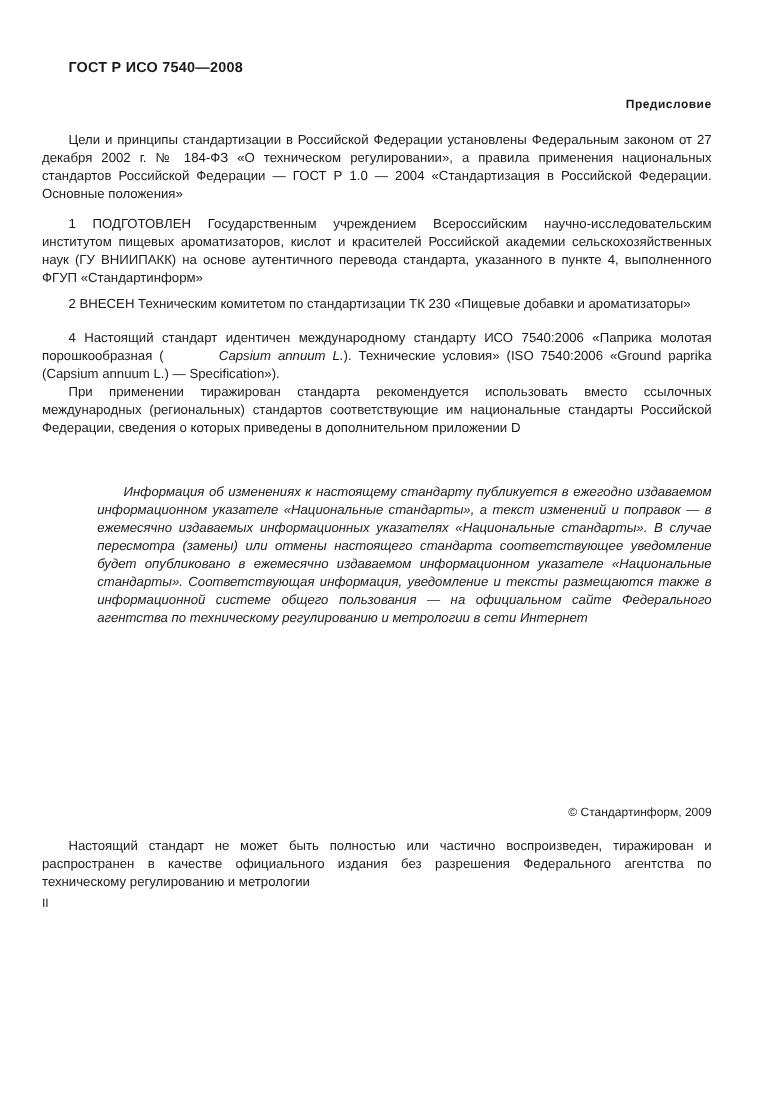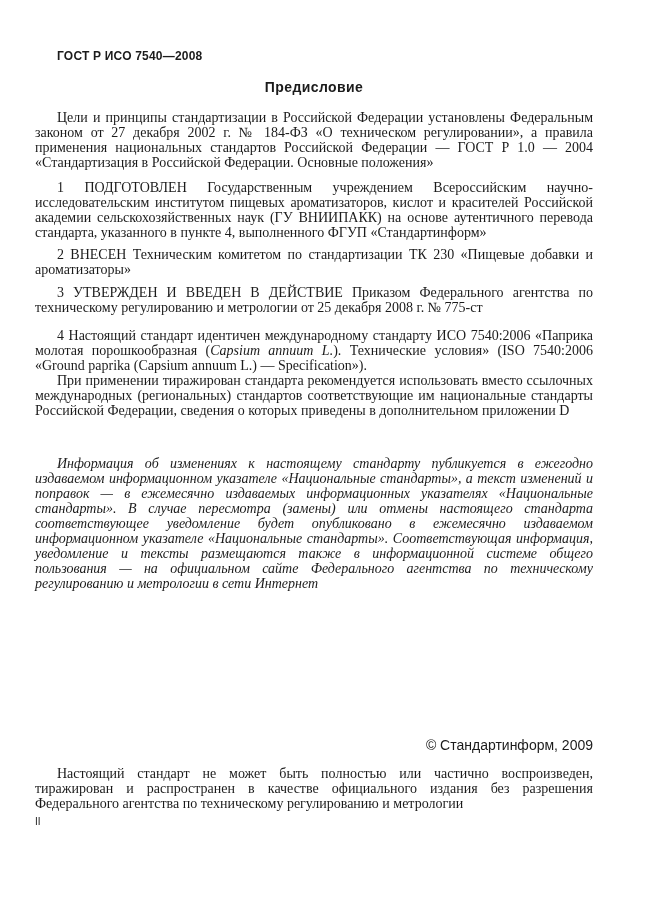--- a/index.html
+++ b/index.html
@@ -20,46 +20,45 @@
   }
   .doc-code {
     font-size: 12px;
     line-height: 15px;
     font-weight: bold;
     margin-left: 22px;
     letter-spacing: 0.2px;
   }
   .title {
     margin-top: 15px;
-    font-size: 14px;
+    font-size: 10px;
     line-height: 17px;
     font-weight: bold;
-    text-align: center;
+    text-align: right;
     letter-spacing: 0.4px;
   }
   .para {
-    font-size: 14px;
+    font-size: 11px;
     line-height: 15px;
     text-align: justify;
-    font-family: Liberation Serif, serif;
   }
   .indent { text-indent: 22px; }
   .heading { font-weight: bold; }
-  .italic { font-style: italic; }
+  .italic { font-style: italic; padding-left: 46px; }
   .mt-intro { margin-top: 14px; }
   .mt-heading { margin-top: 9px; }
   .mt-item1 { margin-top: 10px; }
   .mt-item2 { margin-top: 7px; }
   .mt-item3 { margin-top: 8px; }
   .mt-item4 { margin-top: 13px; }
   .mt-item5 { margin-top: 7px; white-space: pre-wrap; text-align: left; }
   .mt-amendments { margin-top: 38px; }
   .copyright {
     margin-top: 147px;
-    font-size: 14px;
+    font-size: 10px;
     line-height: 15px;
     text-align: right;
   }
   .mt-restriction { margin-top: 13px; }
   .page-number {
     margin-top: 4px;
     font-size: 10px;
     line-height: 14px;
   }
 </style>
@@ -72,21 +71,20 @@
 
   <div class="title">Предисловие</div>
 
   <p class="para indent mt-intro">Цели и принципы стандартизации в Российской Федерации установлены Федеральным законом от 27 декабря 2002 г. № 184-ФЗ «О техническом регулировании», а правила применения национальных стандартов Российской Федерации — ГОСТ Р 1.0 — 2004 «Стандартизация в Российской Федерации. Основные положения»</p>
 
 
   <p class="para indent mt-item1">1 ПОДГОТОВЛЕН Государственным учреждением Всероссийским научно-исследовательским институтом пищевых ароматизаторов, кислот и красителей Российской академии сельскохозяйственных наук (ГУ ВНИИПАКК) на основе аутентичного перевода стандарта, указанного в пункте 4, выполненного ФГУП «Стандартинформ»</p>
 
   <p class="para indent mt-item2">2 ВНЕСЕН Техническим комитетом по стандартизации ТК 230 «Пищевые добавки и ароматизаторы»</p>
 
-  <p class="para indent mt-item3">3 УТВЕРЖДЕН И ВВЕДЕН В ДЕЙСТВИЕ Приказом Федерального агентства по техническому регулированию и метрологии от 25 декабря 2008 г. № 775-ст</p>
 
   <p class="para indent mt-item4"><span>4 Настоящий стандарт идентичен международному стандарту ИСО 7540:2006 «Паприка молотая порошкообразная (</span><span class="italic">Capsium annuum L.</span><span>). Технические условия» (ISO 7540:2006 «Ground paprika (Capsium annuum L.) — Specification»).</span></p>
 
   <p class="para indent">При применении тиражирован стандарта рекомендуется использовать вместо ссылочных международных (региональных) стандартов соответствующие им национальные стандарты Российской Федерации, сведения о которых приведены в дополнительном приложении D</p>
 
 
   <p class="para indent italic mt-amendments">Информация об изменениях к настоящему стандарту публикуется в ежегодно издаваемом информационном указателе «Национальные стандарты», а текст изменений и поправок — в ежемесячно издаваемых информационных указателях «Национальные стандарты». В случае пересмотра (замены) или отмены настоящего стандарта соответствующее уведомление будет опубликовано в ежемесячно издаваемом информационном указателе «Национальные стандарты». Соответствующая информация, уведомление и тексты размещаются также в информационной системе общего пользования — на официальном сайте Федерального агентства по техническому регулированию и метрологии в сети Интернет</p>
 
   <p class="copyright">© Стандартинформ, 2009</p>
 

